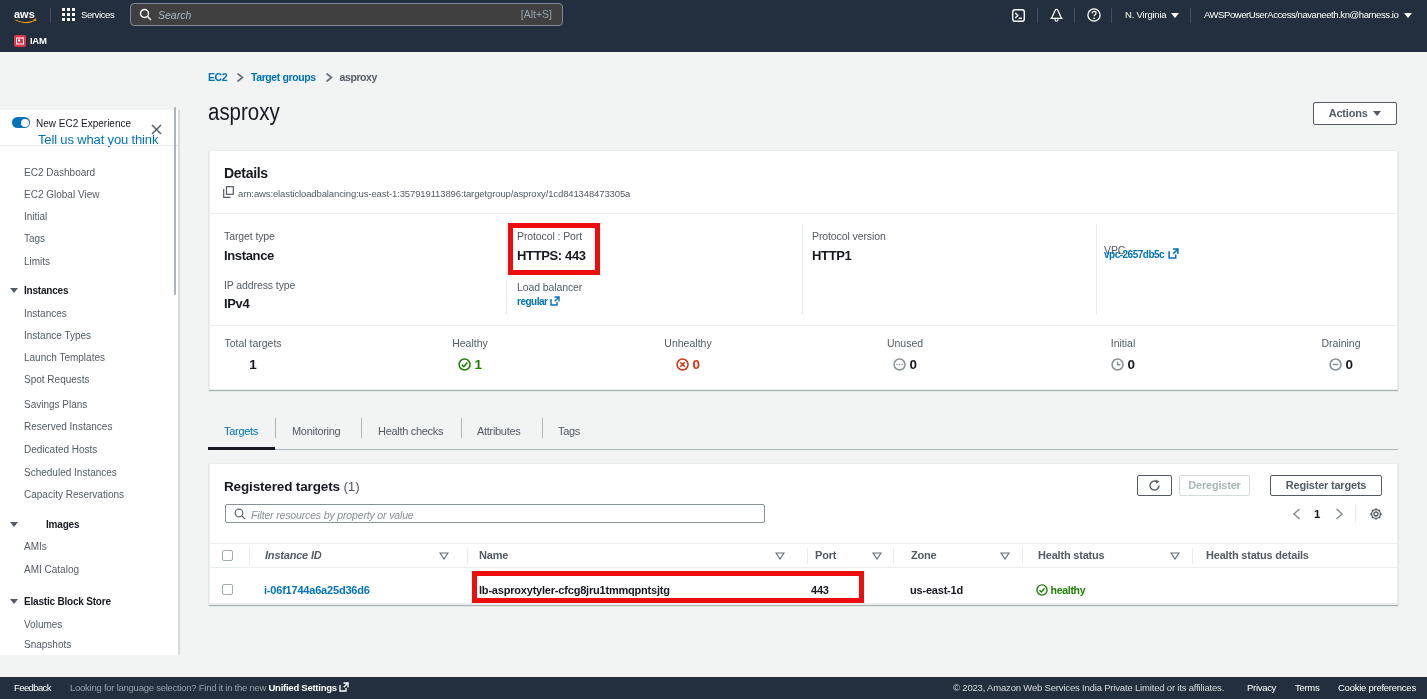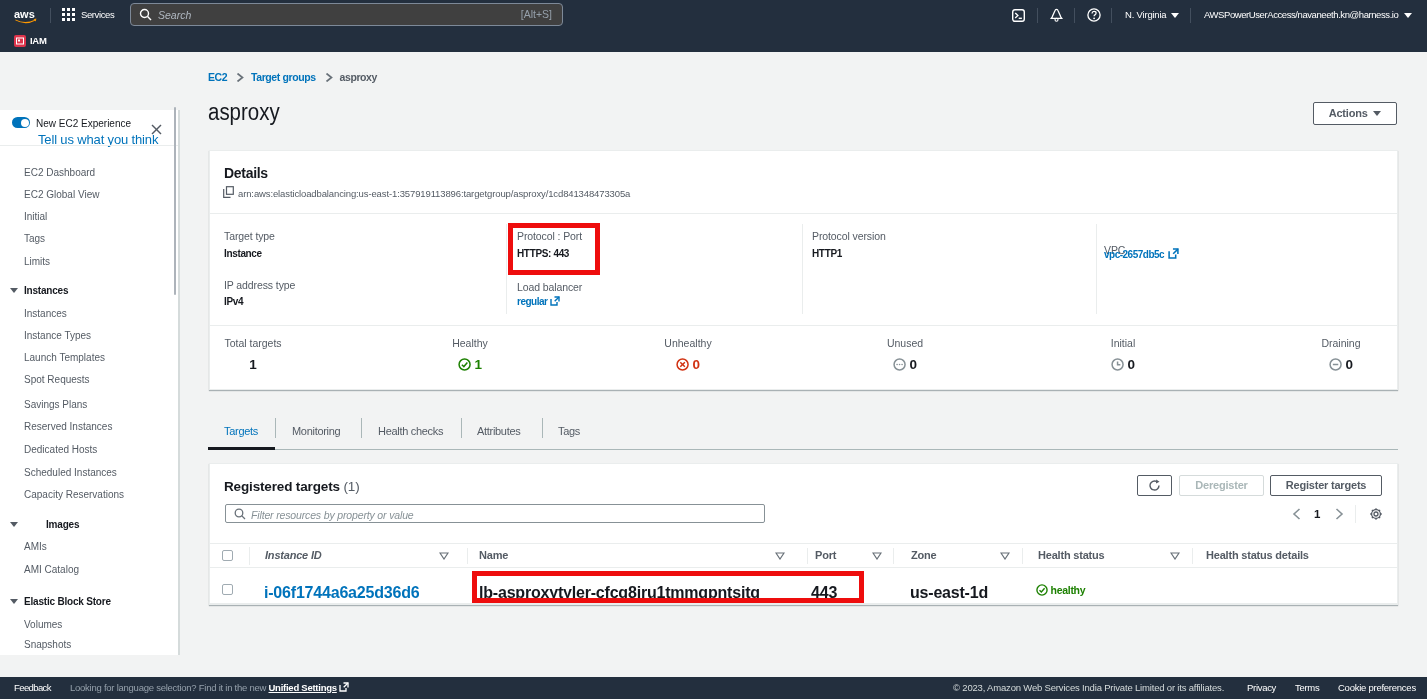--- a/index.html
+++ b/index.html
@@ -21,22 +21,22 @@
 
 #sidebar { position:absolute; left:0; top:110px; width:180px; height:545px; background:#ffffff; border-right:2px solid #d5dbdb; }
 .sitem { position:absolute; left:24px; font-size:10px; color:#545b64; white-space:nowrap; }
 .shead { position:absolute; left:24px; font-size:10px; letter-spacing:-0.2px; font-weight:bold; color:#16191f; white-space:nowrap; }
 .stri { position:absolute; left:10px; width:0; height:0; border-left:4px solid transparent; border-right:4px solid transparent; border-top:5px solid #545b64; }
 
 
 .link { color:#0073bb; text-decoration:none; }
 .card { position:absolute; background:#ffffff; border:1px solid #eaeded; box-shadow:0 1px 1px 0 rgba(0,28,36,.3); border-radius:0; }
 .lbl { position:absolute; font-size:10.5px; letter-spacing:-0.1px; color:#545b64; white-space:nowrap; }
-.val { position:absolute; font-size:16px; font-weight:bold; color:#16191f; white-space:nowrap; letter-spacing:-0.2px; }
-.val2 { position:absolute; font-size:10px; font-weight:bold; color:#16191f; white-space:nowrap; letter-spacing:-0.35px; }
+.val { position:absolute; font-size:11px; font-weight:bold; color:#16191f; white-space:nowrap; letter-spacing:-0.2px; }
+.val2 { position:absolute; font-size:13px; font-weight:bold; color:#16191f; white-space:nowrap; letter-spacing:-0.35px; }
 .vdiv { position:absolute; width:1px; background:#eaeded; }
 .hdiv { position:absolute; height:1px; background:#eaeded; }
 .redbox { position:absolute; border:5px solid #ee0d0d; background:transparent; z-index:50; }
 .statlbl { position:absolute; font-size:10.5px; color:#545b64; transform:translateX(-50%); white-space:nowrap; }
 .statval { position:absolute; font-size:13.5px; letter-spacing:-0.2px; font-weight:bold; color:#16191f; transform:translateX(-50%); white-space:nowrap; }
 .tab { position:absolute; font-size:11px; font-weight:normal; color:#545b64; letter-spacing:-0.3px; white-space:nowrap; }
 .btn { position:absolute; background:#fff; border:1px solid #545b64; border-radius:2px; font-size:11px; font-weight:bold; color:#545b64; text-align:center; letter-spacing:-0.2px; }
 .thc { position:absolute; font-size:11px; font-weight:bold; color:#545b64; letter-spacing:-0.2px; white-space:nowrap; }
 .cbx { position:absolute; width:11px; height:11px; border:1.2px solid #a0abb2; border-radius:2px; background:#fff; }
 </style>
@@ -252,21 +252,21 @@
 
   <div class="card" style="left:209px; top:463px; width:1189px; height:142px;"></div>
   <div class="abs" style="left:224px; top:479px; font-size:13.5px; color:#16191f; letter-spacing:-0.15px;"><b>Registered targets</b> <span style="font-weight:normal; color:#545b64;">(1)</span></div>
 
   <div class="btn" style="left:1137px; top:475px; width:35px; height:21px;">
     <svg style="margin-top:3px;" width="13" height="13" viewBox="0 0 13 13">
       <path d="M11 6.5 A4.5 4.5 0 1 1 8.6 2.5" fill="none" stroke="#545b64" stroke-width="1.4"></path>
       <path d="M8.2 0.5 L11.5 2.8 L8 4.6 Z" fill="#545b64"></path>
     </svg>
   </div>
-  <div class="btn" style="left:1179px; top:475px; width:85px; height:21px; line-height:19px; border-color:#d5dbdb; color:#aab7b8;">Deregister</div>
+  <div class="btn" style="left:1179px; top:475px; width:71px; height:21px; line-height:19px; border-color:#d5dbdb; color:#aab7b8;">Deregister</div>
   <div class="btn" style="left:1270px; top:475px; width:112px; height:21px; line-height:19px;">Register targets</div>
 
   <div class="abs" style="left:225px; top:504px; width:540px; height:19px; background:#fff; border:1px solid #879196; border-radius:2px;">
     <svg class="abs" style="left:8px; top:3px;" width="12" height="12" viewBox="0 0 12 12">
       <circle cx="5" cy="5" r="3.8" fill="none" stroke="#687078" stroke-width="1.3"></circle>
       <line x1="7.9" y1="7.9" x2="11" y2="11" stroke="#687078" stroke-width="1.3"></line>
     </svg>
     <div class="abs" style="left:25px; top:3.5px; font-size:10.5px; letter-spacing:-0.15px; font-style:italic; color:#879196;">Filter resources by property or value</div>
   </div>
 
@@ -323,21 +323,21 @@
   <div class="val" style="left:1036px; top:584px; color:#1d8102; font-size:10.5px; letter-spacing:-0.3px;"><svg style="vertical-align:-2px;" width="12" height="12" viewBox="0 0 13 13">
         <circle cx="6.5" cy="6.5" r="5.5" fill="none" stroke="#1d8102" stroke-width="1.5"></circle>
         <path d="M3.8 6.7 L5.8 8.6 L9.3 4.6" fill="none" stroke="#1d8102" stroke-width="1.5"></path>
       </svg> healthy</div>
   <div class="hdiv" style="left:210px; top:603px; width:1187px;"></div>
 
   <div class="redbox" style="left:472px; top:571px; width:392px; height:32px;"></div>
 
   <div id="ftr">
     <div class="abs" style="left:14px; top:5px; font-size:9.5px; letter-spacing:-0.6px; color:#fff;">Feedback</div>
-    <div class="abs" style="left:70px; top:5px; font-size:9.5px; letter-spacing:-0.25px; color:#95a0ab;">Looking for language selection? Find it in the new <span style="color:#fff; font-weight:bold;text-decoration:underline;">Unified Settings</span>
+    <div class="abs" style="left:70px; top:5px; font-size:9.5px; letter-spacing:-0.25px; color:#95a0ab;">Looking for language selection? Find it in the new <span style="color:#fff; font-weight:bold;">Unified Settings</span>
       <svg style="vertical-align:-1px;" width="10" height="10" viewBox="0 0 10 10">
         <path d="M1 3 V9 H7 V6" fill="none" stroke="#fff" stroke-width="1.3"></path>
         <path d="M4.5 1 H9 V5.5" fill="none" stroke="#fff" stroke-width="1.3"></path>
         <line x1="9" y1="1" x2="4.7" y2="5.3" stroke="#fff" stroke-width="1.3"></line>
       </svg>
     </div>
     <div class="abs" style="left:953px; top:5px; font-size:9.5px; letter-spacing:-0.18px; color:#d5dbdb;">© 2023, Amazon Web Services India Private Limited or its affiliates.</div>
     <div class="abs" style="left:1247px; top:5px; font-size:9.5px; letter-spacing:-0.3px; color:#fff;">Privacy</div>
     <div class="abs" style="left:1295px; top:5px; font-size:9.5px; letter-spacing:-0.3px; color:#fff;">Terms</div>
     <div class="abs" style="left:1338px; top:5px; font-size:9.5px; letter-spacing:-0.25px; color:#fff;">Cookie preferences</div>

